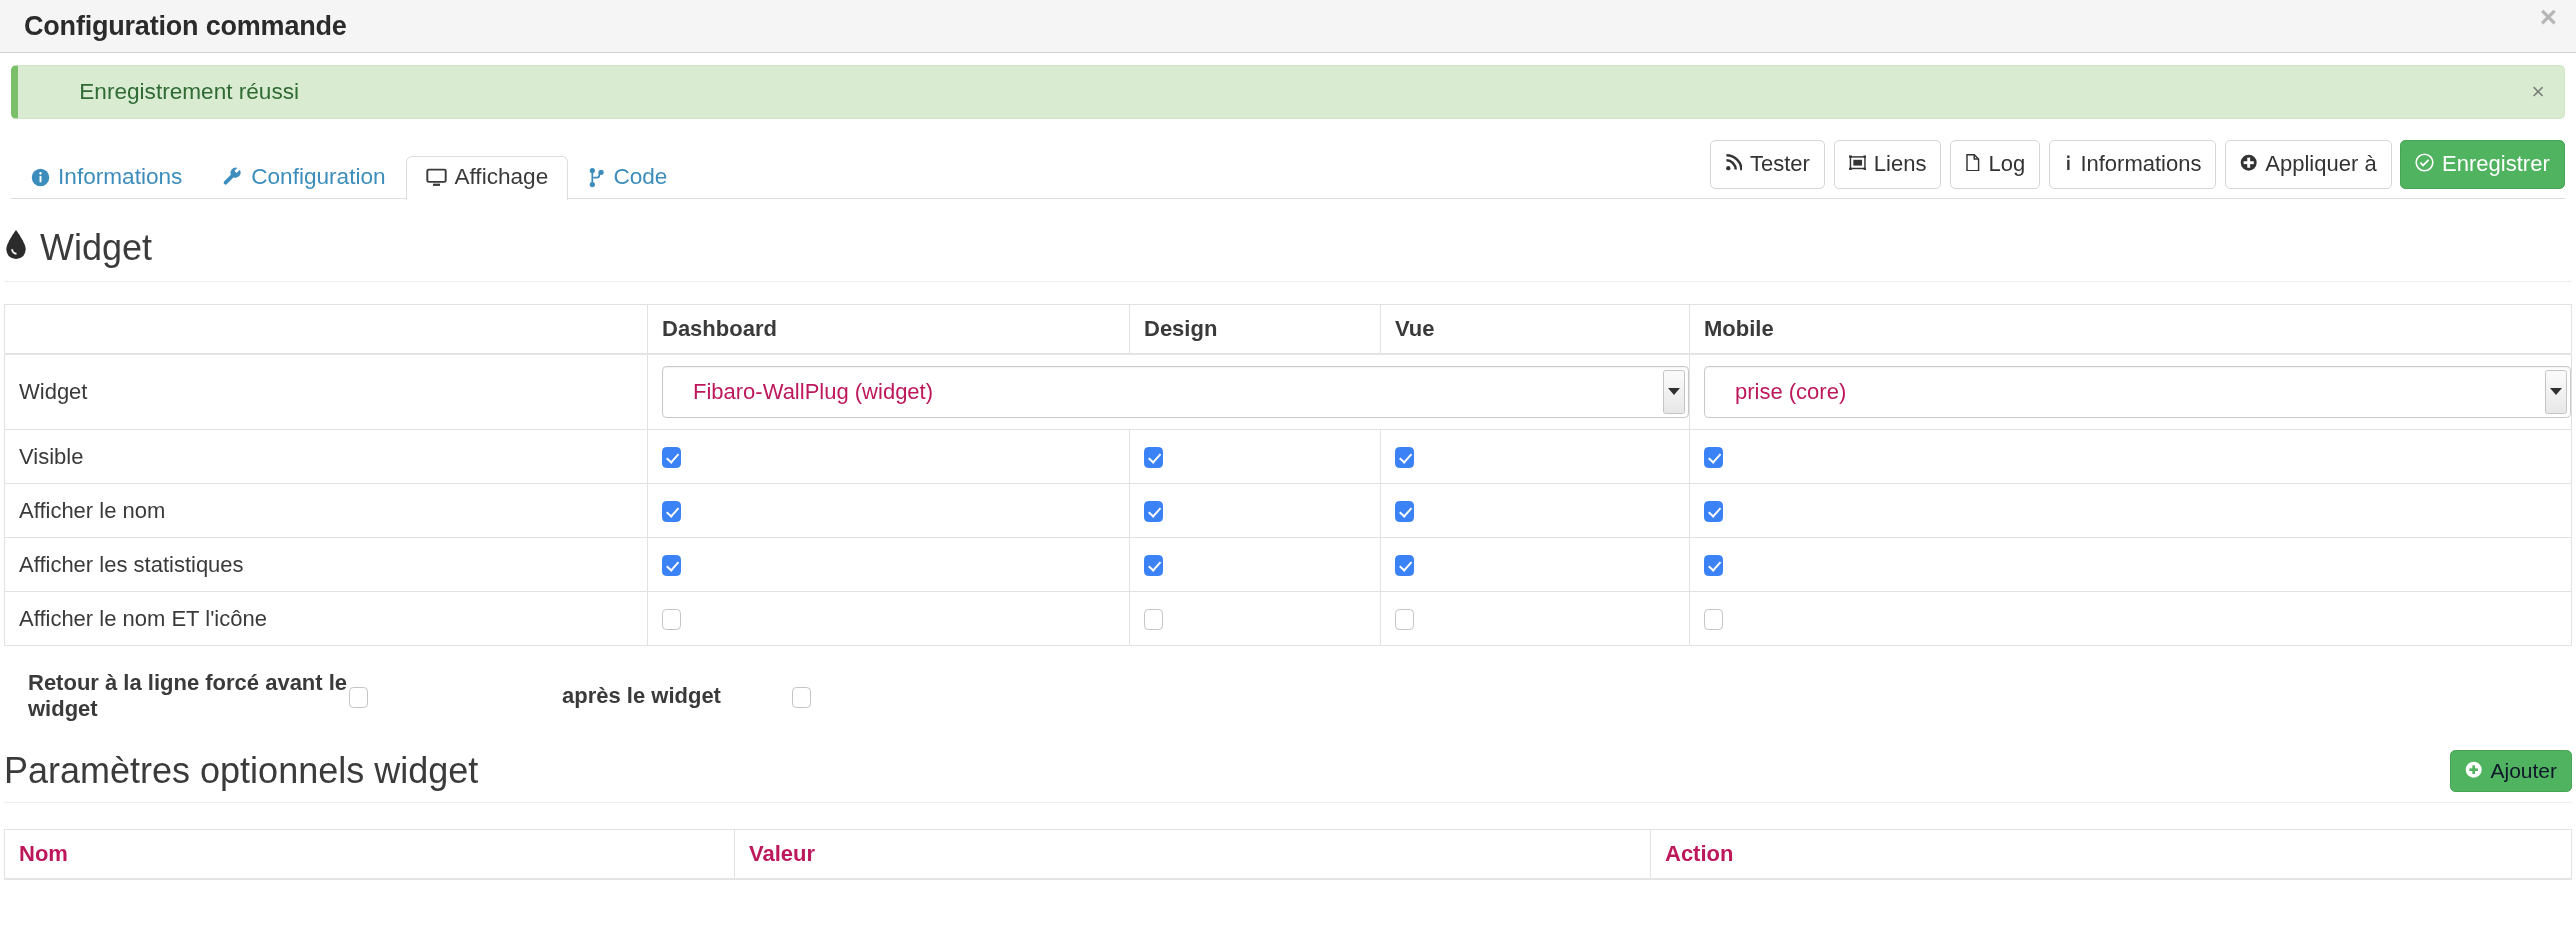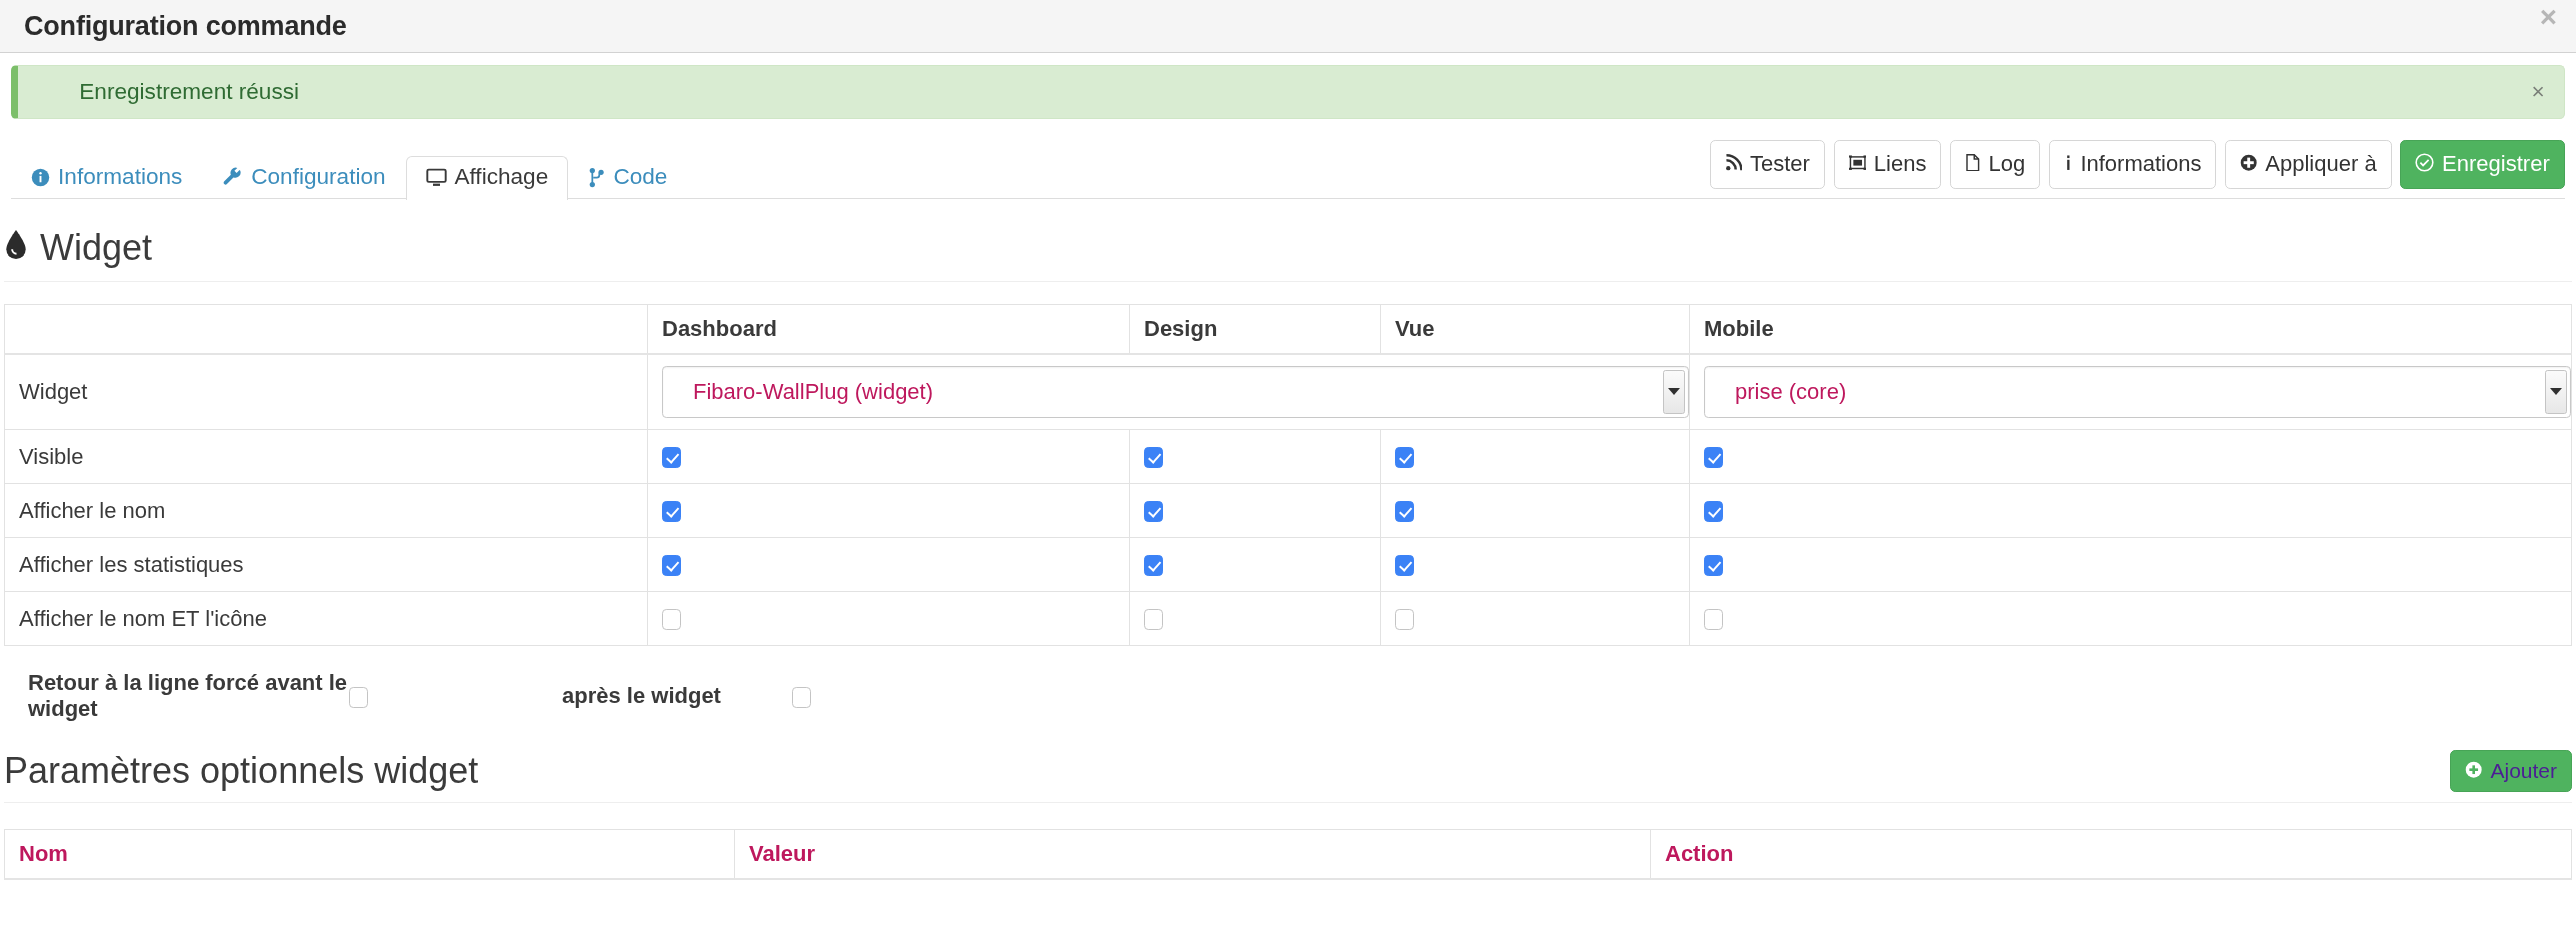--- a/index.html
+++ b/index.html
@@ -274,21 +274,21 @@
   
   .btn-add {
     display: inline-flex;
     align-items: center;
     gap: 7.8px;
     height: 42px;
     padding: 0 14px;
     background: #4fb35f;
     border: 0.9px solid #47a456;
     border-radius: 5.2px;
-    color: #4c1d95;
+    color: #0f172a;
     font-size: 21px;
     line-height: 1;
     cursor: pointer;
   }
 
   table.grid2 {
     width: 100%;
     border-collapse: collapse;
     margin-top: 26px;
     table-layout: fixed;

